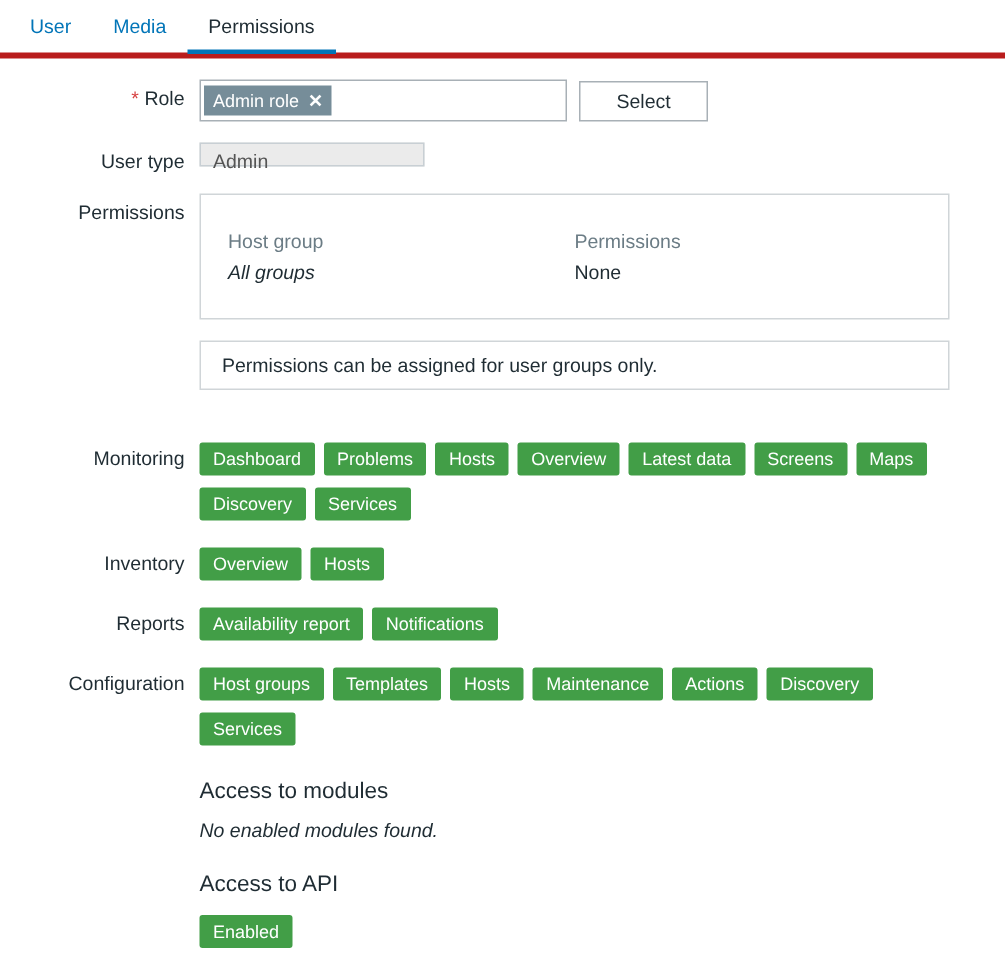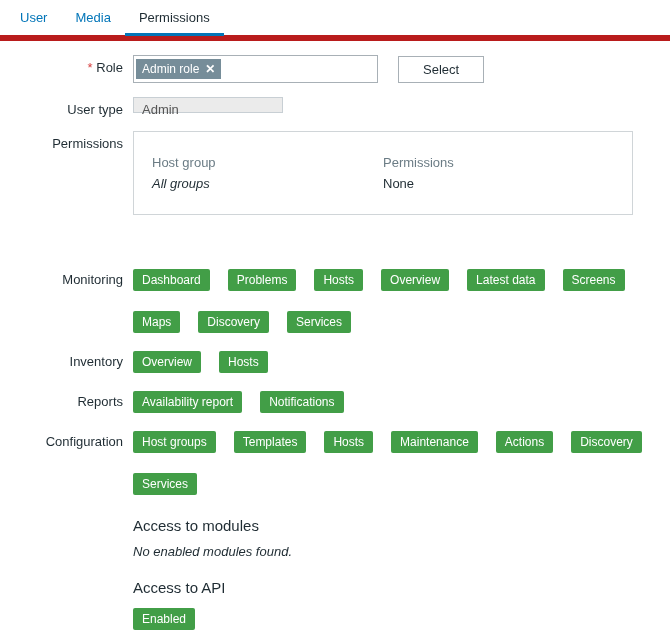--- a/index.html
+++ b/index.html
@@ -1,24 +1,24 @@
 <!DOCTYPE html>
 <html><head>
 <meta charset="utf-8">
 <style>
 * { box-sizing: border-box; margin: 0; padding: 0; }
 body { font-family: Arial, sans-serif; font-size: 13px; color: #1f2c33; background: #fff; width: 670px; padding: 0; }
-.tabs { display: flex; border-bottom: 6px solid #b91c1c; padding: 0 6px; }
+.tabs { display: flex; border-bottom: 4px solid #b91c1c; padding: 0 6px; }
 .tab { padding: 10px 14px 8px; color: #0275b8; cursor: pointer; }
 .tab.active { color: #1f2c33; border-bottom: 3px solid #0275b8; margin-bottom: -1px; font-weight: 400; }
 .form { padding: 14px 18px 18px 18px; }
 .row { display: flex; align-items: flex-start; margin-bottom: 14px; }
 .label-col { width: 115px; text-align: right; padding-right: 10px; padding-top: 5px; color: #1f2c33; }
 .req::before { content: "* "; color: #d63f3f; }
-.field-col { flex: 1; display: flex; align-items: center; flex-wrap: wrap; gap: 16px; }
+.field-col { flex: 1; display: flex; align-items: center; flex-wrap: wrap; gap: 4px; }
 .taginput { display: inline-flex; align-items: center; border: 1px solid #a8b0b6; background: #fff; width: 245px; height: 28px; padding: 2px; }
 .chip { background: #768d99; color: #fff; padding: 3px 6px; font-size: 12px; display: inline-flex; align-items: center; gap: 6px; }
 .chip-x { font-weight: bold; cursor: pointer; }
 .btn-outline { border: 1px solid #a8b0b6; background: #fff; color: #1f2c33; padding: 5px 24px; cursor: pointer; font-size: 13px; margin-left: 4px; }
 .disabled-input { border: 1px solid #c8cfd4; background: #ebebeb; width: 150px; height: 16px; padding: 4px 8px; color: #555; }
 .perm-box { border: 1px solid #d0d5d8; padding: 23px 18px; width: 500px; }
 .perm-cols { display: flex; }
 .perm-col { flex: 1; }
 .perm-col h5 { font-weight: 400; color: #6b7c85; font-size: 13px; margin-bottom: 6px; }
 .perm-col p { font-style: italic; }
@@ -71,20 +71,23 @@
             <h5>Permissions</h5>
             <p style="font-style:normal">None</p>
           </div>
         </div>
       </div>
     </div>
   </div>
 
   <div class="row">
     <div class="label-col"></div>
+    <div class="field-col">
+      <div class="notice">Permissions can be assigned for user groups only.</div>
+    </div>
   </div>
 
   <div class="row">
     <div class="label-col"></div>
   </div>
 
   <div class="row">
     <div class="label-col">Monitoring</div>
     <div class="field-col">
         <span class="tag">Dashboard</span>

